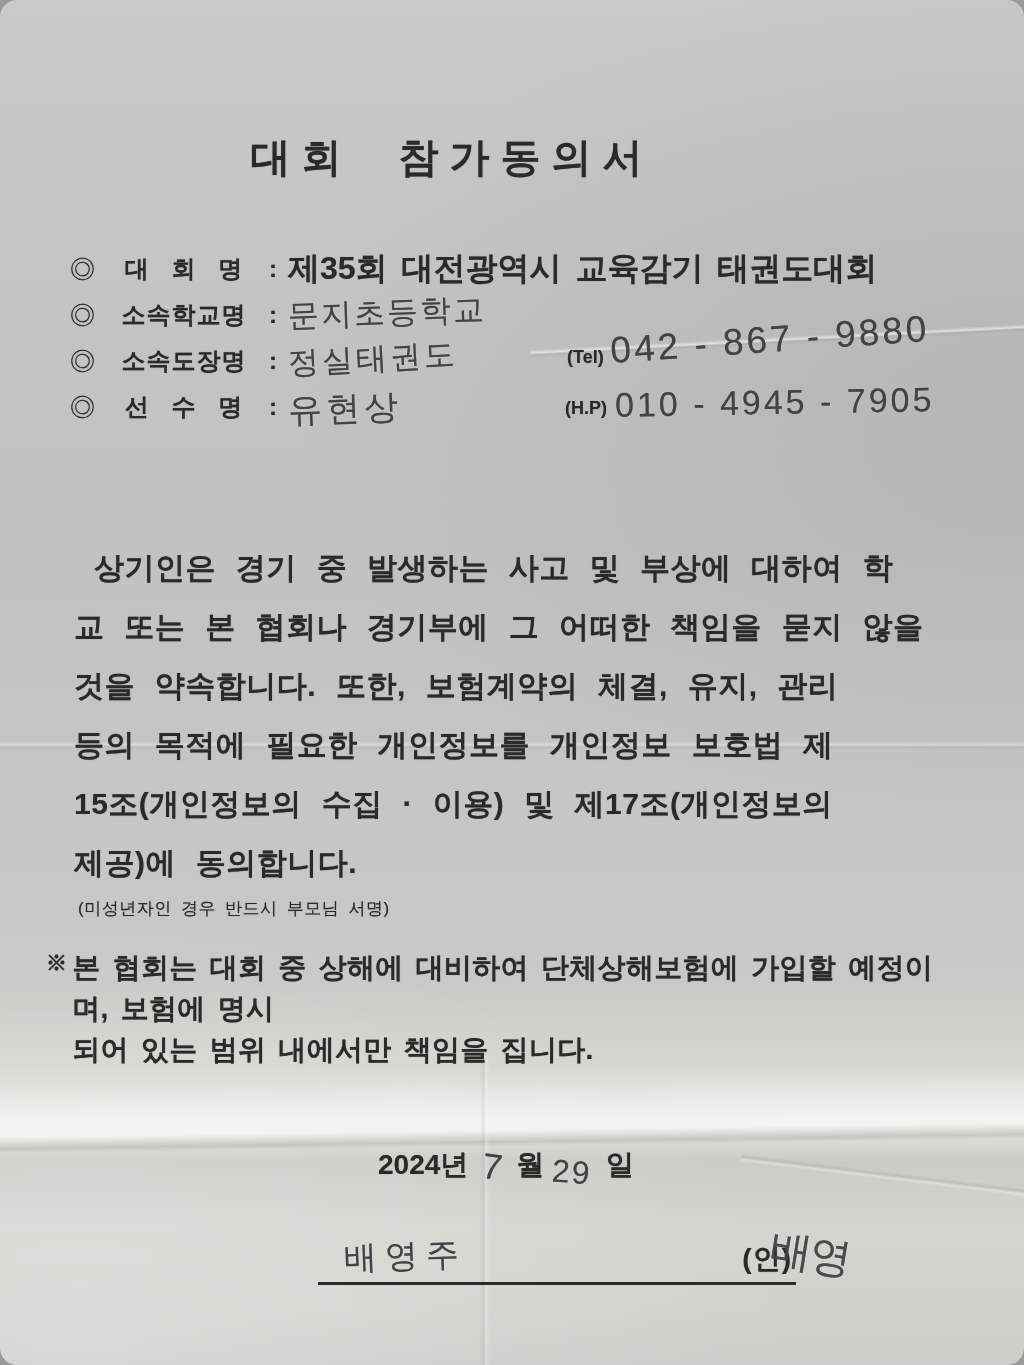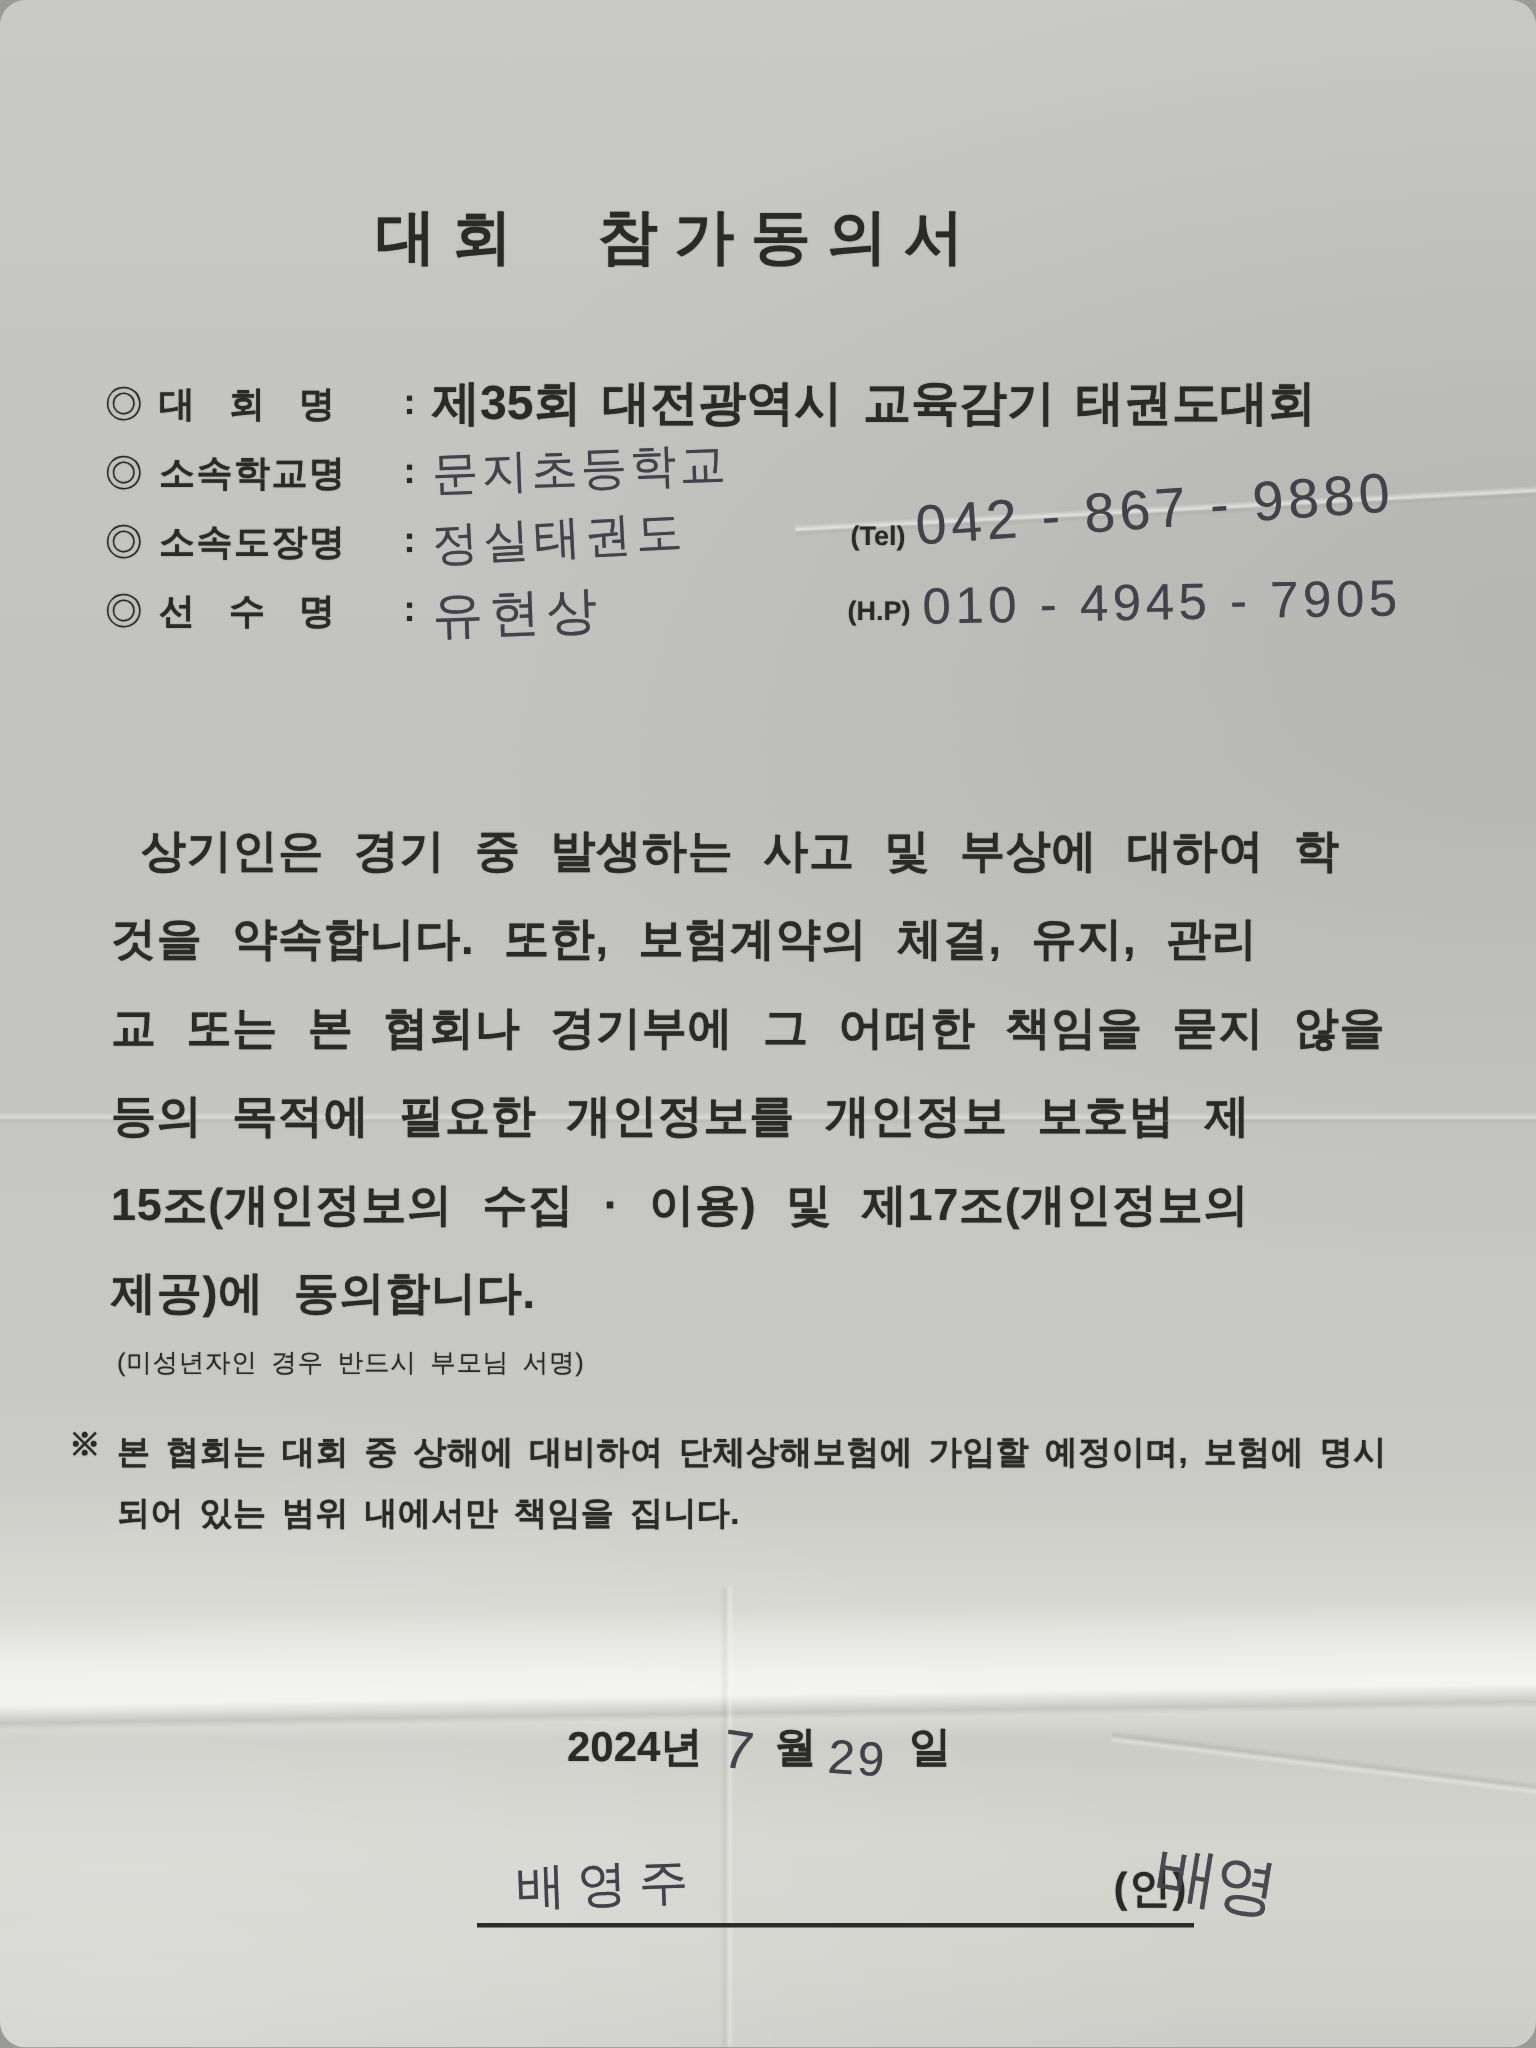--- a/index.html
+++ b/index.html
@@ -32,21 +32,21 @@
     text-align:center;transform:translateX(-60px);
     font-size:40px;font-weight:700;letter-spacing:11px;word-spacing:24px;
     white-space:nowrap;
   }
   .fields{ position:absolute;left:70px;top:246px; }
   .field-row{
     display:flex;align-items:center;height:46px;white-space:nowrap;
     font-size:24px;font-weight:700;
   }
   .bullet{ width:36px;font-size:25px;font-weight:400; }
-  .flabel{ width:156px;letter-spacing:1px; }
+  .flabel{ width:156px;letter-spacing:1px;text-align:center; }
   .flabel.spread{ word-spacing:14px; }
   .colon{ width:22px;text-align:center; }
   .fvalue{ font-size:31px;margin-left:4px; }
   .hv-school{ transform:rotate(-2deg) translateY(-2px);letter-spacing:2px; }
   .hv-dojang{ transform:rotate(-3deg) translateY(-2px);letter-spacing:3px; }
   .hv-player{ transform:rotate(-2deg) translateY(2px);letter-spacing:4px;font-size:34px; }
   .contact{ position:absolute;white-space:nowrap; }
   .contact .clabel{ font-size:18px;font-weight:700; }
   .contact .cvalue{ font-size:37px;letter-spacing:3px;margin-left:8px; }
   .contact-tel{ left:567px;top:330px; }
@@ -58,21 +58,21 @@
     font-size:30px;font-weight:700;line-height:59px;
     letter-spacing:0.5px;word-spacing:11px;white-space:nowrap;
   }
   .body-text .indent{ text-indent:20px; }
   .minor-note{
     position:absolute;left:78px;top:897px;
     font-size:17px;font-weight:400;letter-spacing:0.5px;word-spacing:4px;
   }
   .ins-note{ position:absolute;left:46px;top:947px;width:900px;display:flex; }
   .ins-marker{ font-size:21px;font-weight:700;width:32px;padding-top:2px; }
-  .ins-lines{ font-size:22px;font-weight:700;line-height:41px;word-spacing:4px;letter-spacing:0.3px; }
+  .ins-lines{ font-size:28px;font-weight:700;line-height:41px;word-spacing:4px;letter-spacing:0.3px; }
   .date-line{
     position:absolute;left:342px;top:1146px;display:flex;align-items:flex-start;
     font-size:28px;font-weight:700;white-space:nowrap;margin-left:36px;
   }
   .date-line .hand{ font-weight:400; }
   .d-month-val{ font-size:36px;margin:0 14px 0 14px;transform:rotate(8deg);display:inline-block; }
   .d-month{ margin-right:2px; }
   .d-day-val{ font-size:32px;margin:0 6px 0 6px;transform:translateY(8px) rotate(4deg);display:inline-block;letter-spacing:2px; }
   .d-day{ margin-left:8px; }
   .sig-line{
@@ -151,22 +151,22 @@
 
   <div class="contact contact-tel">
     <span class="clabel print">(Tel)</span><span class="cvalue hand">042 - 867 - 9880</span>
   </div>
   <div class="contact contact-hp">
     <span class="clabel print">(H.P)</span><span class="cvalue hand">010 - 4945 - 7905</span>
   </div>
 
   <div class="body-text print">
     <div class="indent">상기인은 경기 중 발생하는 사고 및 부상에 대하여 학</div>
+    <div>교 또는 본 협회나 경기부에 그 어떠한 책임을 묻지 않을</div>
     <div>것을 약속합니다. 또한, 보험계약의 체결, 유지, 관리</div>
-    <div>교 또는 본 협회나 경기부에 그 어떠한 책임을 묻지 않을</div>
     <div>등의 목적에 필요한 개인정보를 개인정보 보호법 제</div>
     <div>15조(개인정보의 수집 · 이용) 및 제17조(개인정보의</div>
     <div>제공)에 동의합니다.</div>
   </div>
 
   <div class="minor-note print">(미성년자인 경우 반드시 부모님 서명)</div>
 
   <div class="ins-note">
     <div class="ins-marker print">※</div>
     <div class="ins-lines print">

